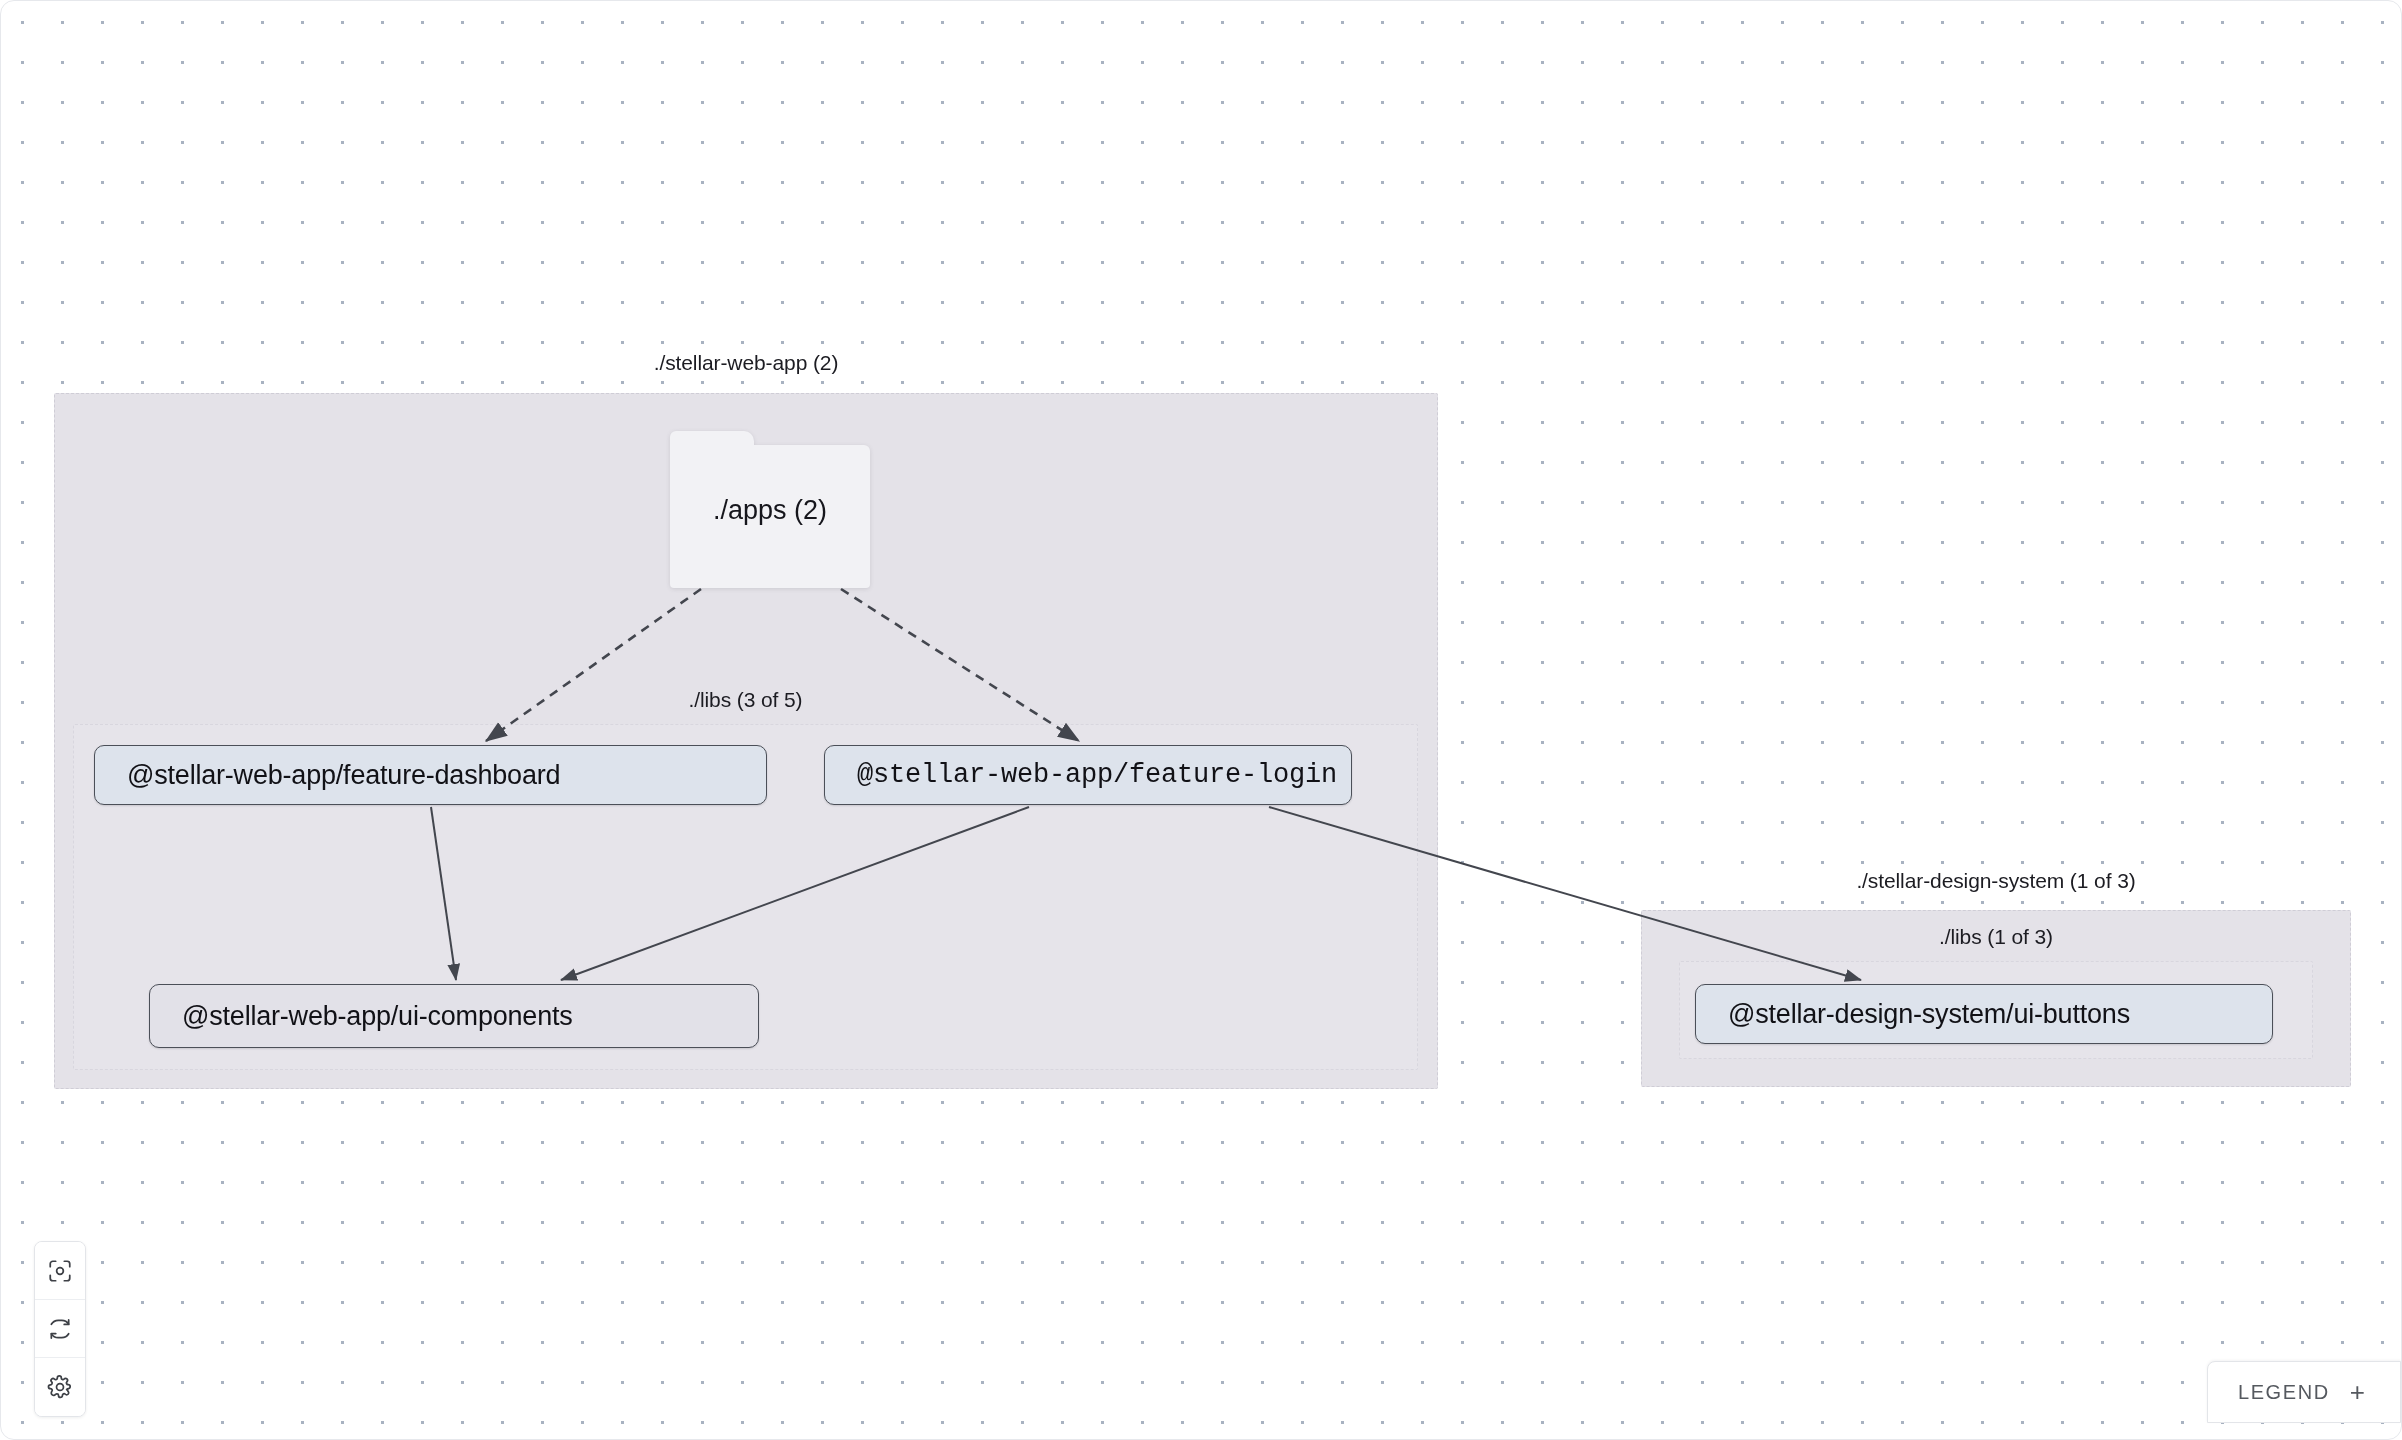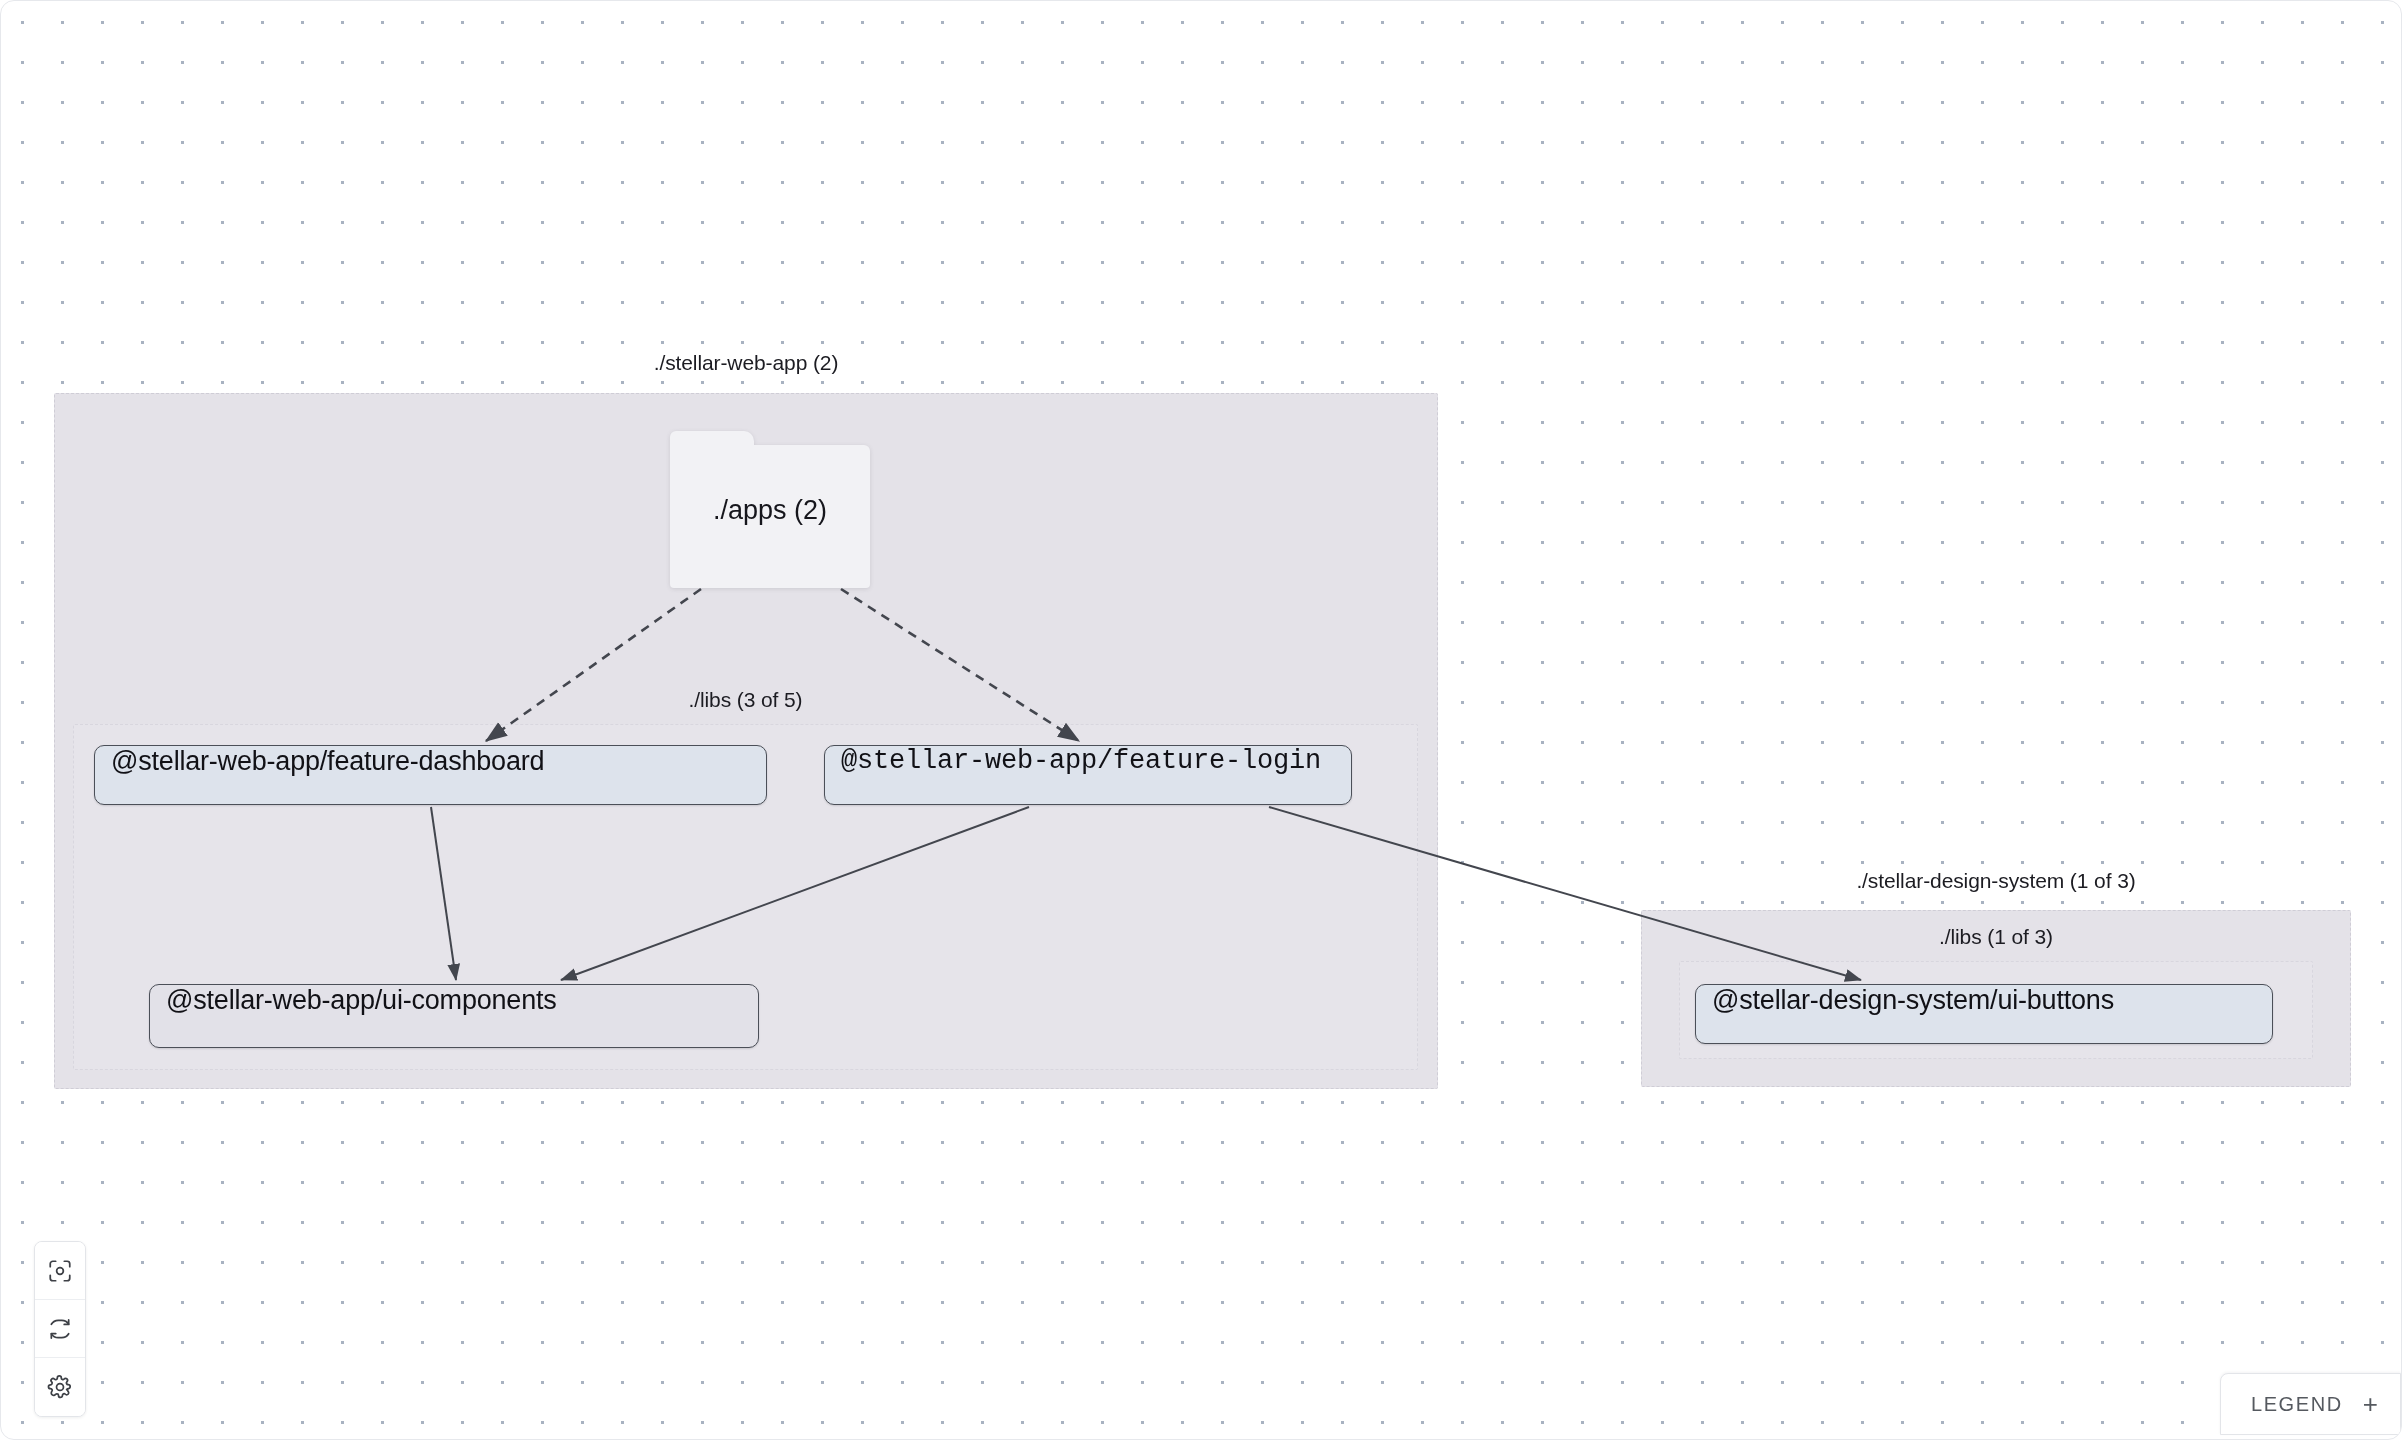--- a/index.html
+++ b/index.html
@@ -87,26 +87,26 @@
     font-size: 27px;
     color: #16161c;
     white-space: nowrap;
     margin-top: -12px;
   }
 
   
   .project-node {
     position: absolute;
     display: flex;
-    align-items: flex-start;
+    align-items: center;
     border-radius: 10px;
     border: 1.5px solid #4b4f58;
     background: #dde3ec;
     box-shadow: 0 1px 2px rgba(20,22,30,0.14);
-    padding: 0 16px;
+    padding: 0 32px;
   }
   .project-node.neutral {
     background: #e2e1e8;
   }
   .project-node-label {
     font-size: 27px;
     color: #111116;
     white-space: nowrap;
     letter-spacing: -0.2px;
   }
@@ -135,25 +135,25 @@
     cursor: pointer;
     padding: 0;
   }
   .tool-btn:last-child { border-bottom: none; }
   .tool-btn svg { display: block; }
 
   
   #legend-panel {
     position: absolute;
     right: 0px;
-    bottom: 4px;
+    bottom: 16px;
     background: #ffffff;
     border: 1px solid #e3e5e9;
     border-radius: 8px 0 0 0;
-    padding: 17px 22px 17px 30px;
+    padding: 17px 35px 17px 30px;
     display: flex;
     align-items: center;
     gap: 20px;
     cursor: pointer;
     box-shadow: 0 -1px 3px rgba(20,22,30,0.05);
   }
   #legend-title {
     font-size: 20px;
     letter-spacing: 1.6px;
     color: #55595f;

